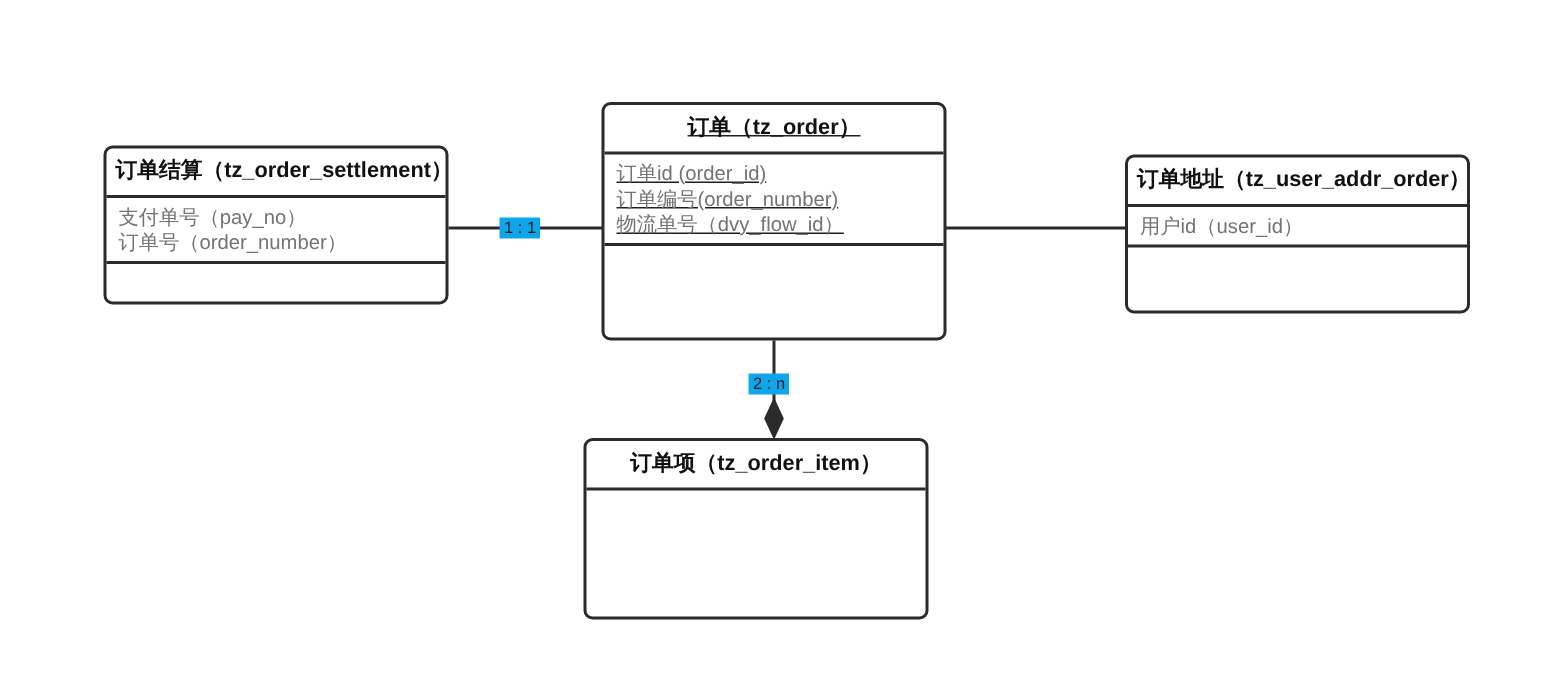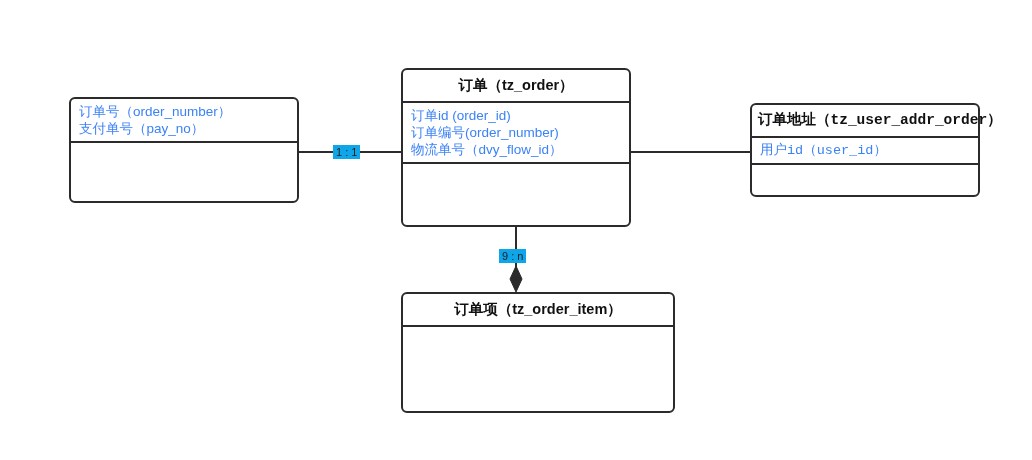--- a/index.html
+++ b/index.html
@@ -44,21 +44,21 @@
   .entity-attrs {
     box-sizing: border-box;
     width: 100%;
     padding: 4px 0 4px 8px;
     border-bottom: 2px solid #2b2b2b;
   }
   .attr-row {
     font-size: 13.5px;
     line-height: 17px;
     white-space: nowrap;
-    color: #3b82f6;
+    color: #737373;
   }
   .entity-footer {
     box-sizing: border-box;
     width: 100%;
   }
   .edge-label {
     position: absolute;
     font-size: 11px;
     line-height: 14px;
     color: #1f1f1f;
@@ -72,45 +72,46 @@
 <body>
 
 <svg id="canvas" viewBox="0 0 1032 460" width="1032" height="460">
   <line x1="299" y1="152" x2="403" y2="152" stroke="#2b2b2b" stroke-width="2"></line>
   <line x1="629" y1="152" x2="752" y2="152" stroke="#2b2b2b" stroke-width="2"></line>
   <line x1="516" y1="227" x2="516" y2="288" stroke="#2b2b2b" stroke-width="2"></line>
   <polygon points="516,292 510,279 516,266 522,279" fill="#2b2b2b" stroke="#2b2b2b" stroke-width="1"></polygon>
 </svg>
 
 <div class="entity" style="left:69px; top:97px; width:230px; height:106px;">
+  <div class="entity-title">订单结算（tz_order_settlement）</div>
   <div class="entity-attrs">
+    <div class="attr-row">支付单号（pay_no）</div>
     <div class="attr-row">订单号（order_number）</div>
-    <div class="attr-row">支付单号（pay_no）</div>
   </div>
   <div class="entity-footer"></div>
 </div>
 
-<div class="entity" style="left:401px; top:68px; width:230px; height:159px;">
+<div class="entity" style="left:401px; top:68px; width:230px; height:159px;text-decoration:underline;">
   <div class="entity-title">订单（tz_order）</div>
   <div class="entity-attrs">
     <div class="attr-row">订单id (order_id)</div>
     <div class="attr-row">订单编号(order_number)</div>
     <div class="attr-row">物流单号（dvy_flow_id）</div>
   </div>
   <div class="entity-footer"></div>
 </div>
 
-<div class="entity" style="left:750px; top:103px; width:230px; height:94px;font-family:Liberation Mono, monospace;">
+<div class="entity" style="left:750px; top:103px; width:230px; height:106px;">
   <div class="entity-title">订单地址（tz_user_addr_order）</div>
   <div class="entity-attrs">
     <div class="attr-row">用户id（user_id）</div>
   </div>
   <div class="entity-footer"></div>
 </div>
 
-<div class="entity" style="left:401px; top:292px; width:274px; height:121px;">
+<div class="entity" style="left:389px; top:292px; width:230px; height:121px;">
   <div class="entity-title">订单项（tz_order_item）</div>
   <div class="entity-footer"></div>
 </div>
 
 <div class="edge-label" style="left:333px; top:145px;">1 : 1</div>
 
-<div class="edge-label" style="left:499px; top:249px;">9 : n</div>
+<div class="edge-label" style="left:499px; top:249px;">2 : n</div>
 
 </body></html>

